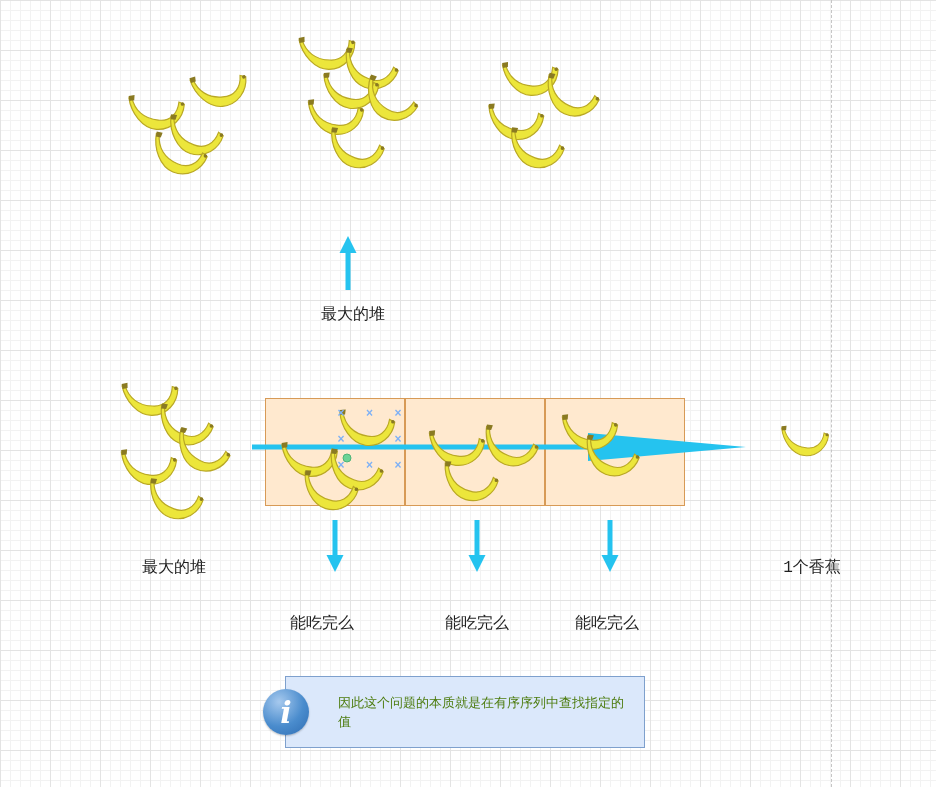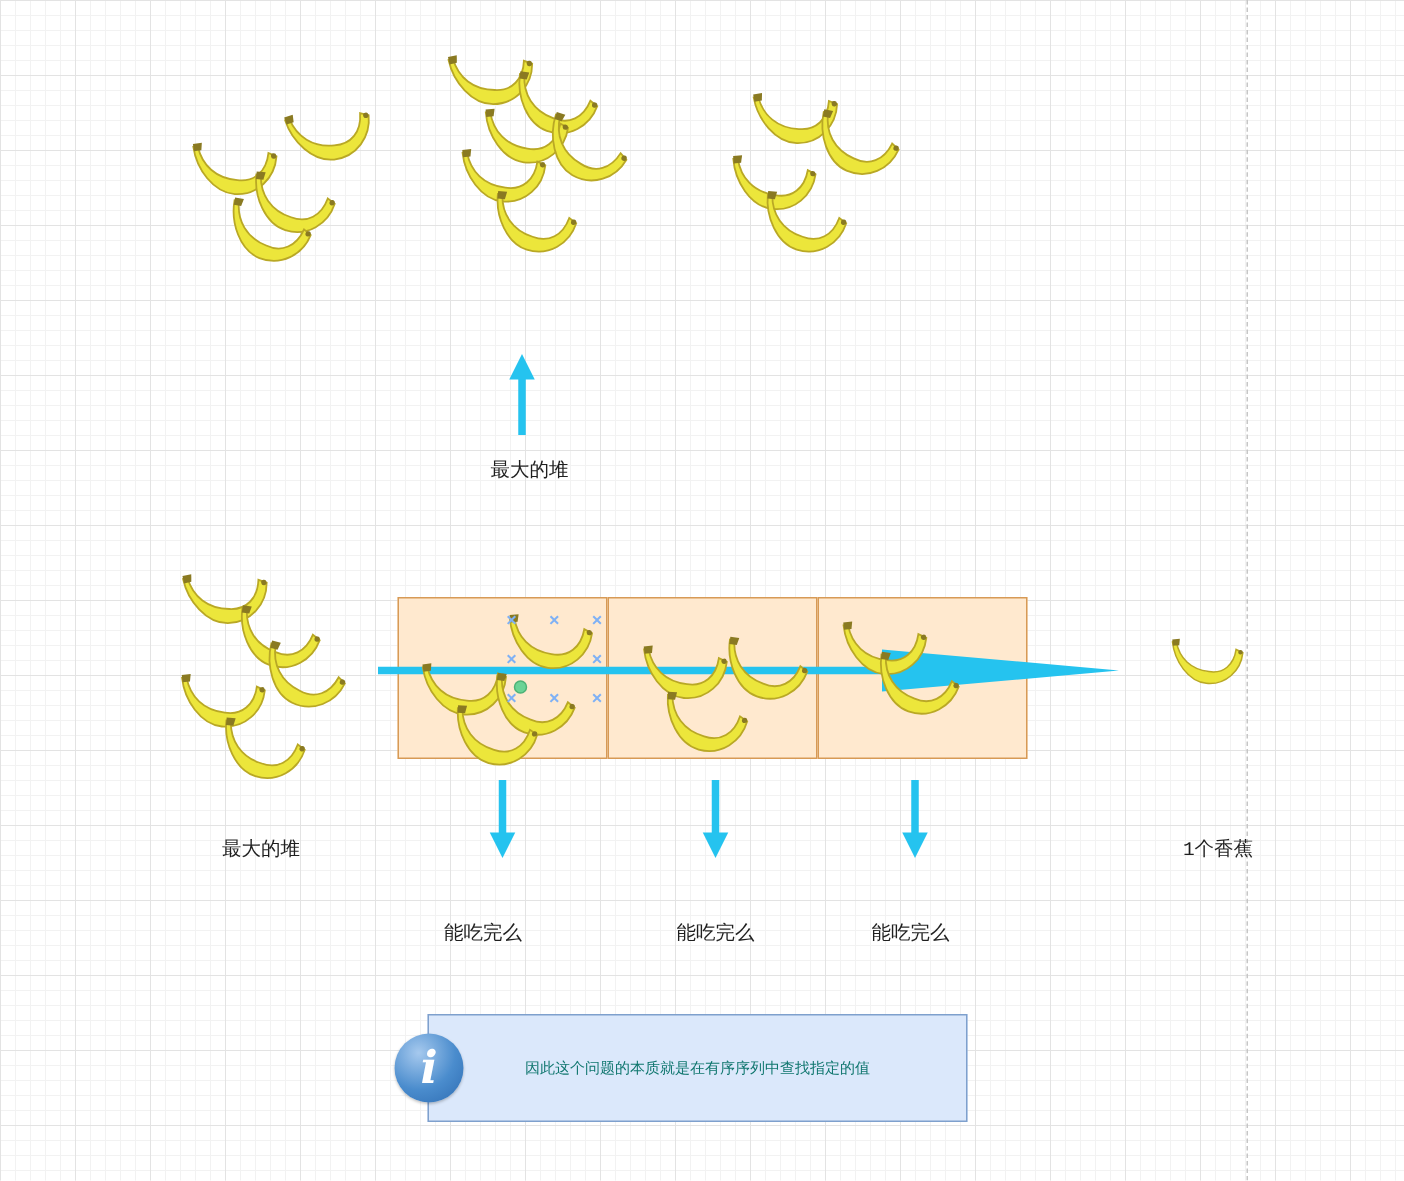--- a/index.html
+++ b/index.html
@@ -42,32 +42,32 @@
     position:absolute; transform:translate(-50%,-50%);
     color:var(--selection,#7fb1f5); font-size:12px; font-weight:bold; line-height:1;
   }
   .sel-dot {
     position:absolute; width:9px; height:9px; border-radius:50%;
     background:var(--selection-dot,#52d08d); border:1px solid #2fa968;
     transform:translate(-50%,-50%); opacity:.85;
   }
 
   .label {
-    position:absolute; font-size:13px; color:var(--label-text,#1f1f1f);
+    position:absolute; font-size:16px; color:var(--label-text,#1f1f1f);
     white-space:nowrap; transform:translateX(-50%); z-index:6;
   }
 
   .info-box {
     position:absolute; left:285px; top:676px; width:360px; height:72px;
     background:var(--info-fill,#dbe8fb);
     border:1px solid var(--info-border,#7ea0cd);
     z-index:6; display:flex; align-items:center;
     padding:8px 14px 8px 52px;
   }
-  .info-text { font-size:10px; color:#0f766e; line-height:1.5;margin-left:12px; }
+  .info-text { font-size:13px; color:#4d7c0f; line-height:1.5; }
   .info-icon {
     position:absolute; left:-23px; top:50%; transform:translateY(-50%);
     width:46px; height:46px; border-radius:50%;
     background:radial-gradient(circle at 35% 28%, #a6c9ee, #4a8ccd 55%, #2e6cb2);
     color:#fff; display:flex; align-items:center; justify-content:center;
     font-family:"DejaVu Serif","Liberation Serif",serif; font-style:italic; font-weight:bold; font-size:30px;
     box-shadow:0 1px 2px rgba(0,0,0,.25);
   }
 </style>
 </head>

